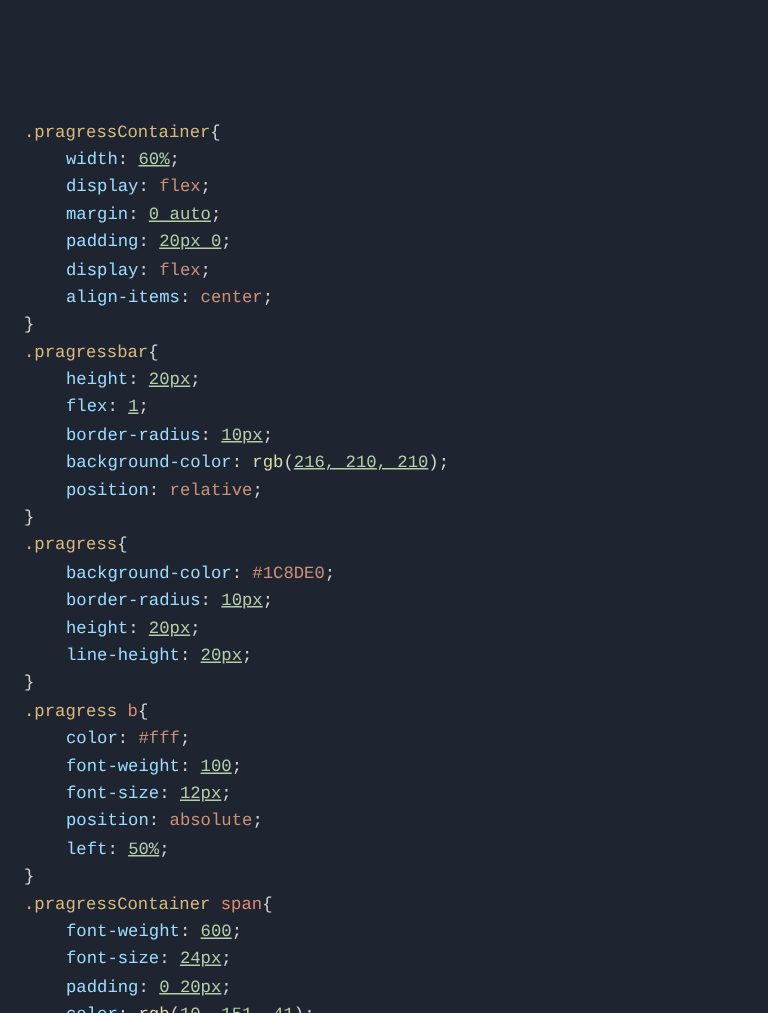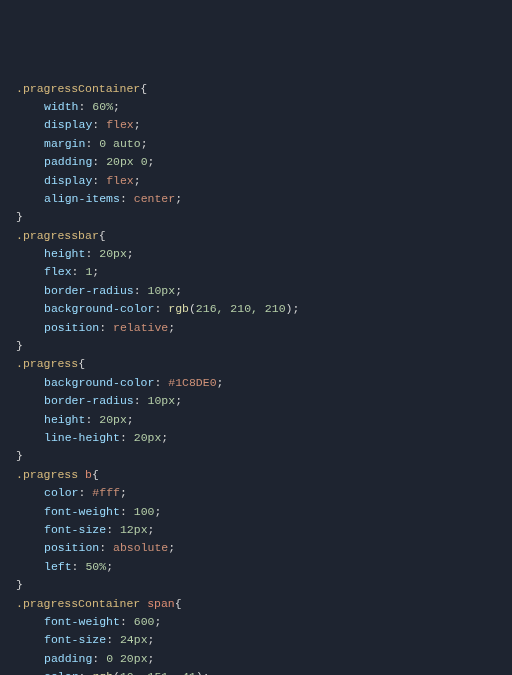--- a/index.html
+++ b/index.html
@@ -9,21 +9,21 @@
     font-size: 11.5px;
     line-height: 1.6;
     color: #c9d1d9;
     padding: 6px 0 6px 16px;
     white-space: pre;
   }
   .line { }
   .sel   { color: #d7ba7d; }   
   .prop  { color: #9cdcfe; }   
   .val   { color: #ce9178; }   
-  .num   { color: #b5cea8; }   
+  .num   { color: #b5cea8; text-decoration: underline; }   
   .hex   { color: #ce9178; }   
   .func  { color: #dcdcaa; }   
   .punc  { color: #d4d4d4; }   
   .tag   { color: #de8e73; }   
   .indent1 { padding-left: 28px; display: inline-block; }
 </style>
 </head>
 <body>
 
 

